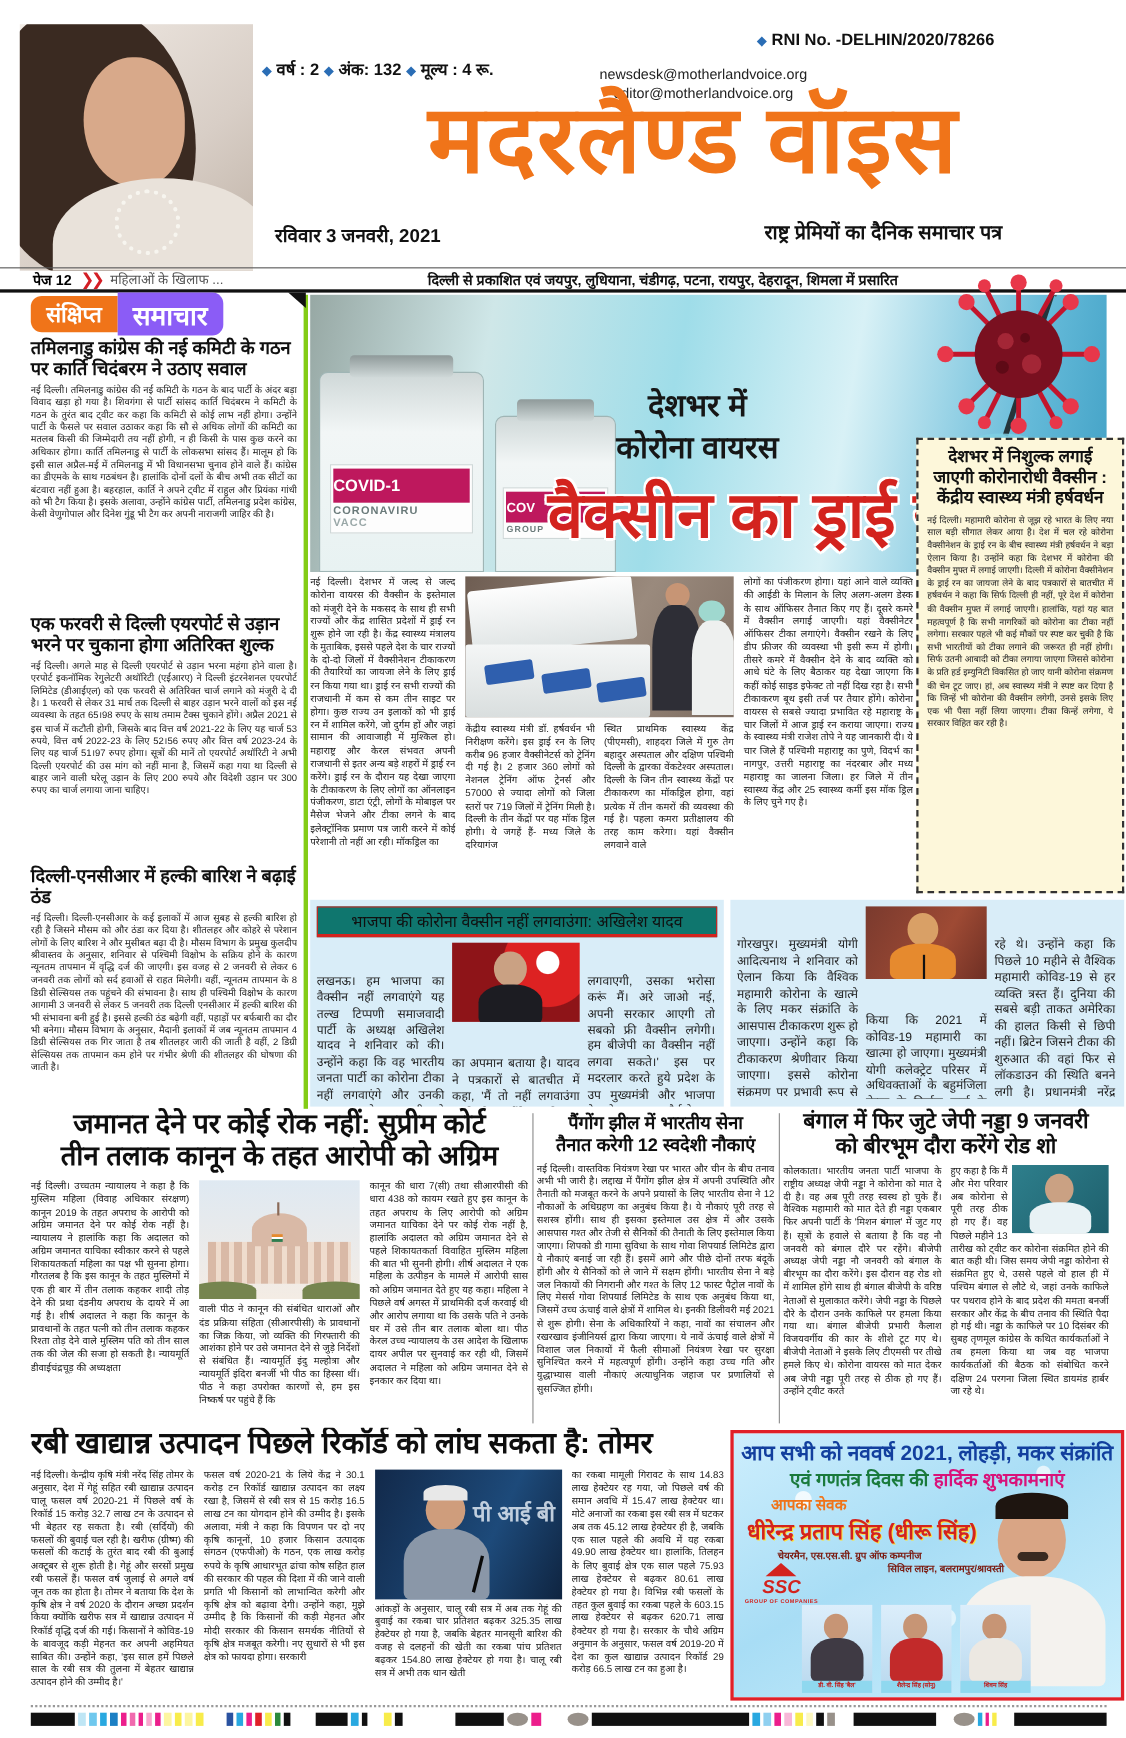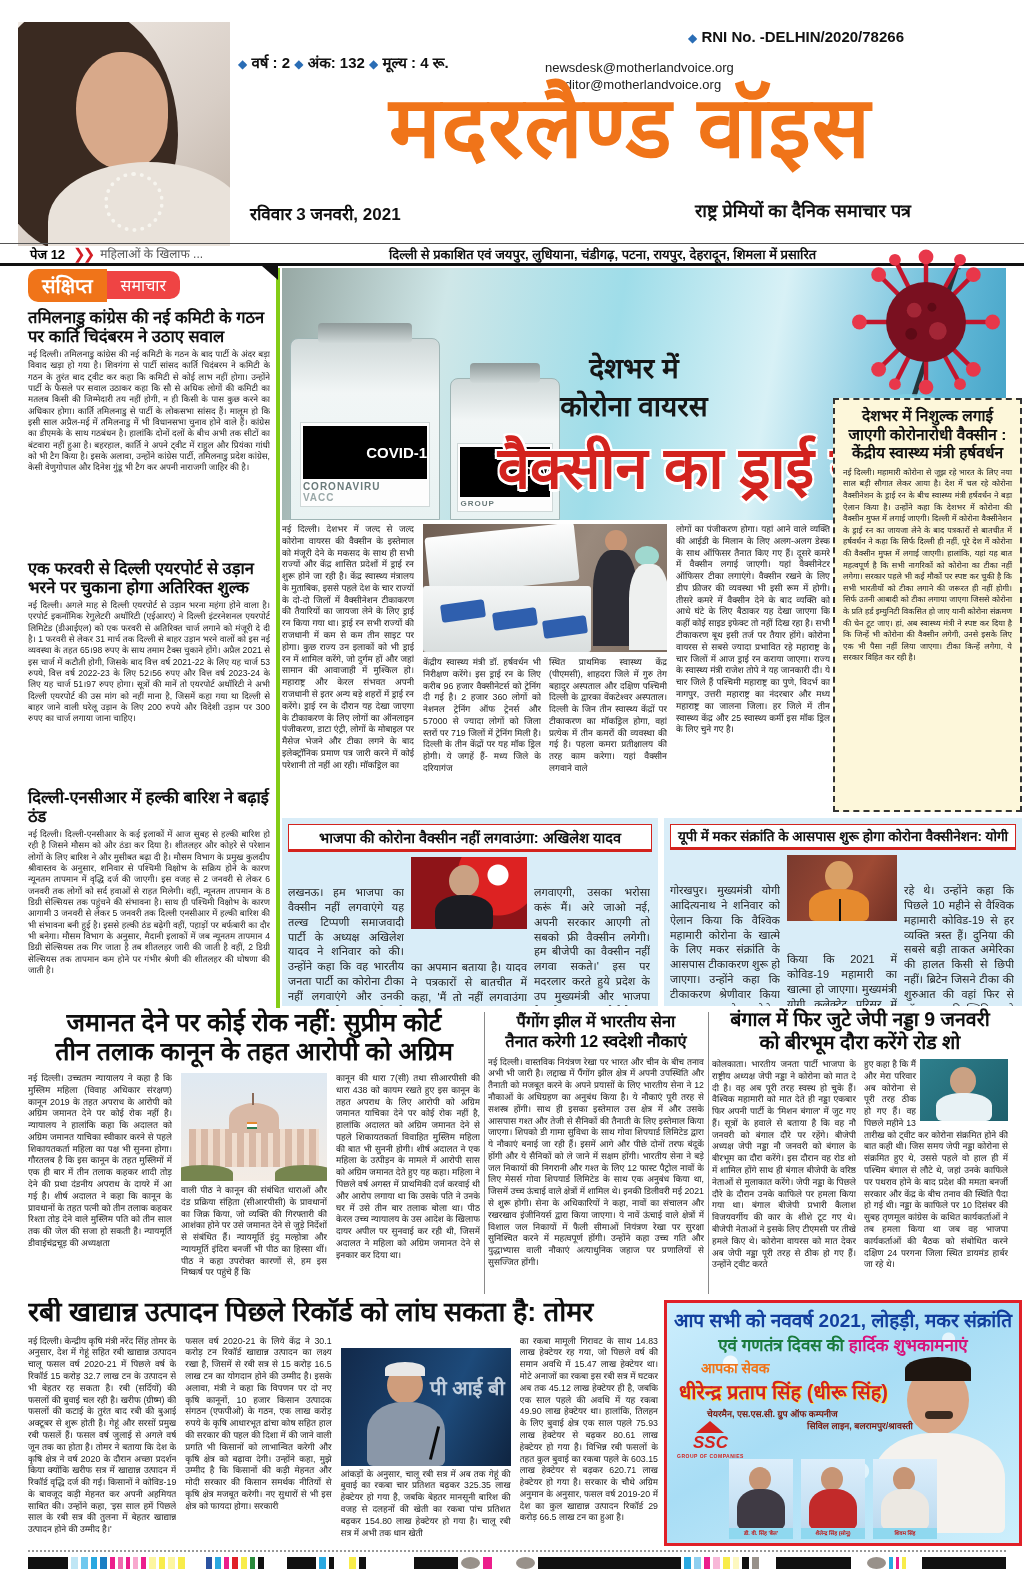--- a/index.html
+++ b/index.html
@@ -22,29 +22,29 @@
   #paper-title{left:235px;top:80px;width:790px;text-align:center;font-size:86px;font-weight:bold;color:#f07419;letter-spacing:1px;line-height:1.1;}
   #mast-date{left:250px;top:202px;font-size:17px;font-weight:bold;color:#111;}
   #mast-tagline{left:695px;top:198px;font-size:18px;font-weight:bold;color:#111;}
   #ref-strip{left:0;top:243px;width:1024px;height:23px;border-top:1px solid #555;border-bottom:3px solid #111;display:flex;align-items:center;padding:0 30px;gap:8px;}
   #ref-strip .chev{color:#d31e25;font-weight:bold;font-size:15px;letter-spacing:-3px;}
   #dist-text{flex:1;text-align:center;font-size:13px;font-weight:bold;color:#111;}
   
   #briefs{left:28px;top:268px;width:252px;height:740px;border-right:4px solid #84cc16;padding-right:6px;}
   #briefs-header{display:flex;align-items:center;height:34px;margin-bottom:6px;position:relative;}
   #briefs-header .seg1{background:#f07419;color:#fff;font-weight:bold;font-size:20px;padding:3px 14px;border-radius:10px 0 0 10px;}
-  #briefs-header .seg2{background:#ef4444;color:#fff;font-weight:normal;font-size:16px;padding:3px 14px;border-radius:0 10px 10px 0;}
+  #briefs-header .seg2{background:#8b5cf6;color:#fff;font-weight:bold;font-size:24px;padding:3px 14px;border-radius:0 10px 10px 0;}
   #briefs-header .arrow{position:absolute;right:-8px;top:-2px;width:0;height:0;border-top:14px solid #111;border-left:16px solid transparent;}
   .brief-title{font-size:16.5px;font-weight:bold;line-height:1.15;color:#101010;margin:6px 0 3px 0;}
   
   #hero{left:282px;top:268px;width:724px;height:252px;background:linear-gradient(100deg,#97a8a4 0%,#cfe7e8 22%,#9fdde9 45%,#d8f1f6 66%,#63b9d8 88%,#3f9fc4 100%);overflow:hidden;}
   .vial{position:absolute;border-radius:8px 8px 0 0;background:linear-gradient(180deg,#cfd8d8 0%,#f2f6f6 30%,#e8f2f2 100%);border:1px solid #9fb5b5;}
   .vial .cap{position:absolute;left:18%;top:-16px;width:64%;height:20px;background:linear-gradient(#8f9a9a,#cfd8d8);border-radius:4px;}
   .vial .label{position:absolute;left:6%;top:46%;width:88%;background:#fdfdfd;padding:3px 2px;border:1px solid #cfd8d8;}
-  .vial .l1{background:#000000;color:#fff;font-weight:bold;font-size:15px;text-align:right;padding:18px 0;}
+  .vial .l1{background:#be185d;color:#fff;font-weight:bold;font-size:15px;text-align:left;padding:7px 0;}
   .vial .l2{color:#6a7a7a;font-weight:bold;font-size:10px;letter-spacing:1px;margin-top:2px;}
   .vial .l3{color:#9aa8a8;font-weight:bold;font-size:10px;letter-spacing:1px;}
   #kicker{position:absolute;left:252px;top:82px;width:200px;text-align:center;font-size:28px;font-weight:bold;color:#161616;line-height:1.35;}
   #lead-headline{position:absolute;left:100px;top:158px;width:620px;text-align:center;font-size:58px;font-weight:bold;color:#d3231e;
     text-shadow:2px 2px 0 #fff,-2px -2px 0 #fff,2px -2px 0 #fff,-2px 2px 0 #fff,0 3px 0 #fff;}
   
   #corona{left:836px;top:248px;width:180px;height:148px;z-index:5;}
   
   #free-box{left:833px;top:398px;width:189px;height:414px;background:#fdf7da;border:2px dashed #333;padding:7px 8px;overflow:hidden;}
   #free-box .fb-hl{font-size:15.5px;font-weight:bold;text-align:center;line-height:1.2;color:#111;margin-bottom:4px;}
@@ -61,21 +61,21 @@
   #freezer .nurse{position:absolute;width:40px;height:86px;background:#eef0ef;border-radius:40% 40% 0 0;}
   #freezer .hd{position:absolute;border-radius:50%;background:#c79575;}
   #freezer .capg{position:absolute;border-radius:50%;background:#9fd8cf;}
   #lead-mid-cols{display:flex;gap:8px;height:159px;}
   #lead-mid-cols .sc{width:118px;height:159px;}
   #lead-text .c4{width:154px;height:292px;}
   
   .blue-box{background:#d9edf8;padding:6px;overflow:hidden;}
   #akhilesh-box{left:282px;top:818px;width:376px;height:188px;}
   #yogi-box{left:664px;top:818px;width:358px;height:188px;}
-  .bb-hl{background:#ffffff;border:1px solid #d3231e;border-bottom:3px solid #d3231e;font-size:14.5px;font-weight:bold;color:#101010;text-align:center;padding:2px 4px;margin-bottom:5px;}
+  .bb-hl{background:#0f766e;border:1px solid #d3231e;border-bottom:3px solid #d3231e;font-size:14.5px;font-weight:normal;color:#101010;text-align:center;padding:2px 4px;margin-bottom:5px;}
   .bb-cols{display:flex;gap:7px;}
   .bb-cols .bc{font-size:11px;line-height:1.35;text-align:justify;color:#1c1c1c;overflow:hidden;margin-top:28px;}
   .bb-mid{display:flex;flex-direction:column;gap:3px;}
   .ptr{position:relative;overflow:hidden;}
   .ph-head{position:absolute;border-radius:50%;}
   .ph-torso{position:absolute;border-radius:45% 45% 6px 6px;}
   
   #talaq{left:28px;top:1008px;width:452px;height:288px;}
   #talaq .t-hl{text-align:center;font-size:25px;font-weight:bold;line-height:1.16;color:#0e0e0e;}
   #talaq-cols{display:flex;gap:9px;margin-top:7px;}
@@ -294,21 +294,20 @@
           <div class="ph-head" style="left:38px;top:8px;width:30px;height:32px;background:#caa183;"></div>
           <div class="ph-torso" style="left:24px;top:38px;width:58px;height:36px;background:#1c1c22;"></div>
         </div>
         <div class="bc" style="height:72px;">का अपमान बताया है। यादव ने पत्रकारों से बातचीत में कहा, 'मैं तो नहीं लगवाउंगा अभी टीका, मैंने अपनी बात कह दी। वह भी भाजपा</div>
       </div>
       <div class="bc" style="width:116px;height:148px;">लगवाएगी, उसका भरोसा करूं मैं। अरे जाओ नई, अपनी सरकार आएगी तो सबको फ्री वैक्सीन लगेगी। हम बीजेपी का वैक्सीन नहीं लगवा सकते।' इस पर मदरलार करते हुये प्रदेश के उप मुख्यमंत्री और भाजपा नेता केशव प्रसाद मौर्य ने कहा कि अखिलेश यादव को टीका पर भरोसा नहीं है और यह देश के डॉक्टरों और वैज्ञानिकों का अपमान है।</div>
     </div>
   </div>
 
   <div class="abs blue-box" id="yogi-box">
-    <div class="bb-hl" style="font-size:13.5px;">यूपी में मकर संक्रांति के आसपास शुरू होगा कोरोना वैक्सीनेशन: योगी</div>
     <div class="bb-cols">
       <div class="bc" style="width:110px;height:148px;">गोरखपुर। मुख्यमंत्री योगी आदित्यनाथ ने शनिवार को ऐलान किया कि वैश्विक महामारी कोरोना के खात्मे के लिए मकर संक्रांति के आसपास टीकाकरण शुरू हो जाएगा। उन्होंने कहा कि टीकाकरण श्रेणीवार किया जाएगा। इससे कोरोना संक्रमण पर प्रभावी रूप से नियंत्रण में सफलता मिलेगी। प्रदेश के छह जिलों में ड्राई रन शुरू हो चुका है। पांच जनवरी को प्रदेश के सभी जिलों में ड्राई रन किया जाएगा। उन्होंने विश्वास व्यक्त</div>
       <div class="bb-mid" style="width:110px;">
         <div class="ptr" style="width:110px;height:66px;background:linear-gradient(120deg,#7a3a2e,#9e4a34 60%,#6e2f24);">
           <div class="ph-head" style="left:38px;top:6px;width:28px;height:30px;background:#d9a066;"></div>
           <div class="ph-torso" style="left:22px;top:34px;width:60px;height:32px;background:#e68a2e;"></div>
           <div style="position:absolute;left:52px;top:44px;width:2px;height:22px;background:#111;"></div>
         </div>
         <div class="bc" style="height:78px;">किया कि 2021 में कोविड-19 महामारी का खात्मा हो जाएगा। मुख्यमंत्री योगी कलेक्ट्रेट परिसर में अधिवक्ताओं के बहुमंजिला चेम्बर के निर्माण कार्य के शिलान्यास समारोह को संबोधित कर</div>
       </div>
@@ -365,21 +364,21 @@
         <span>हुए कहा है कि मैं और मेरा परिवार अब कोरोना से पूरी तरह ठीक हो गए हैं। वह पिछले महीने 13 तारीख को ट्वीट कर कोरोना संक्रमित होने की बात कही थी। जिस समय जेपी नड्डा कोरोना से संक्रमित हुए थे, उससे पहले वो हाल ही में पश्चिम बंगाल से लौटे थे, जहां उनके काफिले पर पथराव होने के बाद प्रदेश की ममता बनर्जी सरकार और केंद्र के बीच तनाव की स्थिति पैदा हो गई थी। नड्डा के काफिले पर 10 दिसंबर की सुबह तृणमूल कांग्रेस के कथित कार्यकर्ताओं ने तब हमला किया था जब वह भाजपा कार्यकर्ताओं की बैठक को संबोधित करने दक्षिण 24 परगना जिला स्थित डायमंड हार्बर जा रहे थे।</span>
       </div>
     </div>
   </div>
 
   <div class="abs" id="tomar">
     <div class="tm-hl">रबी खाद्यान्न उत्पादन पिछले रिकॉर्ड को लांघ सकता है: तोमर</div>
     <div id="tomar-cols">
       <div class="tmc body-txt" style="width:150px;">नई दिल्ली। केन्द्रीय कृषि मंत्री नरेंद सिंह तोमर के अनुसार, देश में गेहूं सहित रबी खाद्यान्न उत्पादन चालू फसल वर्ष 2020-21 में पिछले वर्ष के रिकॉर्ड 15 करोड़ 32.7 लाख टन के उत्पादन से भी बेहतर रह सकता है। रबी (सर्दियों) की फसलों की बुवाई चल रही है। खरीफ (ग्रीष्म) की फसलों की कटाई के तुरंत बाद रबी की बुआई अक्टूबर से शुरू होती है। गेहूं और सरसों प्रमुख रबी फसलें हैं। फसल वर्ष जुलाई से अगले वर्ष जून तक का होता है। तोमर ने बताया कि देश के कृषि क्षेत्र ने वर्ष 2020 के दौरान अच्छा प्रदर्शन किया क्योंकि खरीफ सत्र में खाद्यान्न उत्पादन में रिकॉर्ड वृद्धि दर्ज की गई। किसानों ने कोविड-19 के बावजूद कड़ी मेहनत कर अपनी अहमियत साबित की। उन्होंने कहा, 'इस साल हमें पिछले साल के रबी सत्र की तुलना में बेहतर खाद्यान्न उत्पादन होने की उम्मीद है।'</div>
       <div class="tmc body-txt" style="width:148px;">फसल वर्ष 2020-21 के लिये केंद्र ने 30.1 करोड़ टन रिकॉर्ड खाद्यान्न उत्पादन का लक्ष्य रखा है, जिसमें से रबी सत्र से 15 करोड़ 16.5 लाख टन का योगदान होने की उम्मीद है। इसके अलावा, मंत्री ने कहा कि विपणन पर दो नए कृषि कानूनों, 10 हजार किसान उत्पादक संगठन (एफपीओ) के गठन, एक लाख करोड़ रुपये के कृषि आधारभूत ढांचा कोष सहित हाल की सरकार की पहल की दिशा में की जाने वाली प्रगति भी किसानों को लाभान्वित करेगी और कृषि क्षेत्र को बढ़ावा देगी। उन्होंने कहा, मुझे उम्मीद है कि किसानों की कड़ी मेहनत और मोदी सरकार की किसान समर्थक नीतियों से कृषि क्षेत्र मजबूत करेगी। नए सुधारों से भी इस क्षेत्र को फायदा होगा। सरकारी</div>
-      <div class="tmc" style="width:170px;margin-top:12px;">
+      <div class="tmc" style="width:170px;">
         <div id="pib-photo">
           <div class="pib-txt">पी आई बी</div>
           <div class="ph-head" style="left:46px;top:18px;width:36px;height:38px;background:#cf9d7c;"></div>
           <div style="position:absolute;left:44px;top:14px;width:40px;height:14px;background:#e8e8e8;border-radius:50% 50% 0 0;"></div>
           <div class="ph-torso" style="left:26px;top:54px;width:78px;height:64px;background:#8a97a8;"></div>
           <div class="mic"></div>
         </div>
         <div class="body-txt" style="height:89px;">आंकड़ों के अनुसार, चालू रबी सत्र में अब तक गेहूं की बुवाई का रकबा चार प्रतिशत बढ़कर 325.35 लाख हेक्टेयर हो गया है, जबकि बेहतर मानसूनी बारिश की वजह से दलहनों की खेती का रकबा पांच प्रतिशत बढ़कर 154.80 लाख हेक्टेयर हो गया है। चालू रबी सत्र में अभी तक धान खेती</div>
       </div>
       <div class="tmc body-txt" style="width:140px;">का रकबा मामूली गिरावट के साथ 14.83 लाख हेक्टेयर रह गया, जो पिछले वर्ष की समान अवधि में 15.47 लाख हेक्टेयर था। मोटे अनाजों का रकबा इस रबी सत्र में घटकर अब तक 45.12 लाख हेक्टेयर ही है, जबकि एक साल पहले की अवधि में यह रकबा 49.90 लाख हेक्टेयर था। हालांकि, तिलहन के लिए बुवाई क्षेत्र एक साल पहले 75.93 लाख हेक्टेयर से बढ़कर 80.61 लाख हेक्टेयर हो गया है। विभिन्न रबी फसलों के तहत कुल बुवाई का रकबा पहले के 603.15 लाख हेक्टेयर से बढ़कर 620.71 लाख हेक्टेयर हो गया है। सरकार के चौथे अग्रिम अनुमान के अनुसार, फसल वर्ष 2019-20 में देश का कुल खाद्यान्न उत्पादन रिकॉर्ड 29 करोड़ 66.5 लाख टन का हुआ है।</div>

